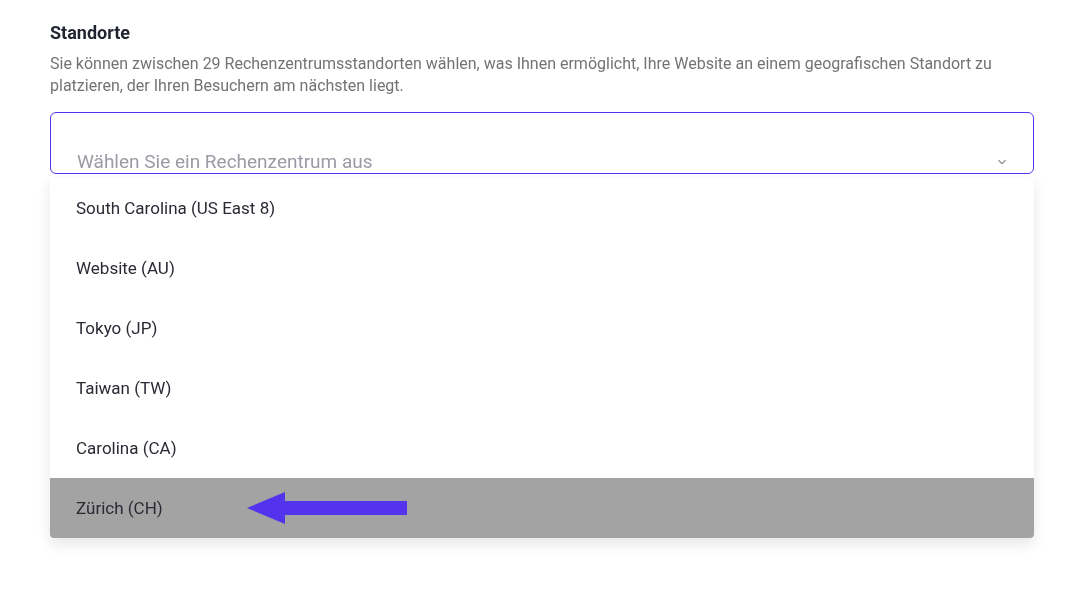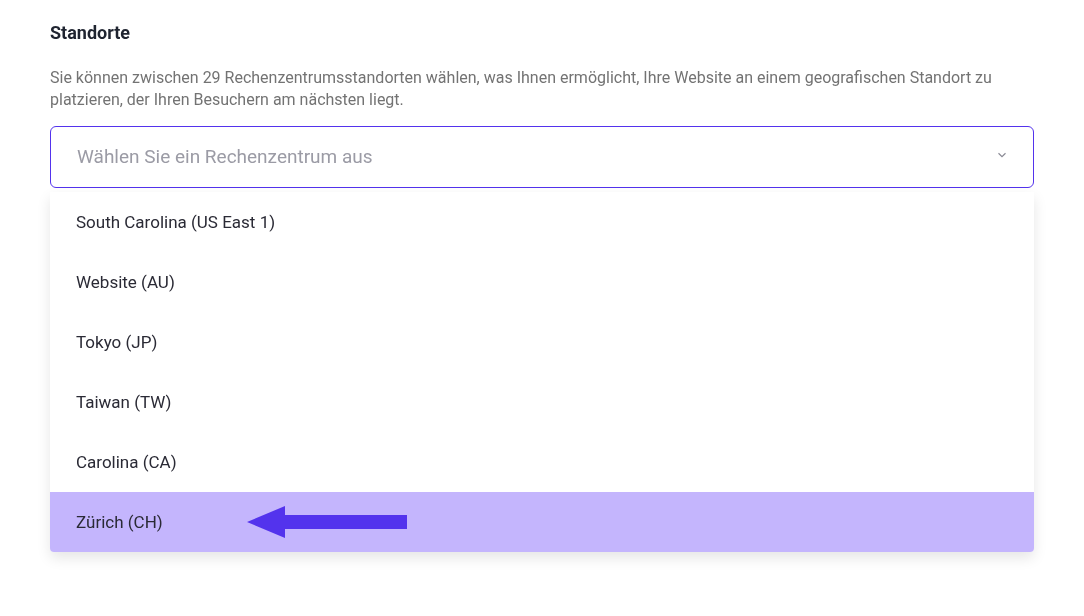--- a/index.html
+++ b/index.html
@@ -14,34 +14,34 @@
     height: 616px;
     position: relative;
   }
   .container {
     padding: 22px 50px 0 50px;
   }
   .heading {
     font-size: 18px;
     font-weight: 700;
     color: #1f2430;
-    margin-bottom: 24px;
+    margin-bottom: 10px;
   }
   .description {
     font-size: 16px;
     color: #737373;
     line-height: 1.4;
     margin-bottom: 14px;
   }
   .select-box {
     border: 1.5px solid #5333ed;
     border-radius: 6px;
     height: 62px;
     display: flex;
-    align-items: center;
+    align-items: flex-end;
     justify-content: space-between;
     padding: 0 24px 0 26px;
     cursor: pointer;
     background: #ffffff;
   }
   .select-placeholder {
     font-size: 19px;
     color: #9b9ba5;
   }
   .chevron {
@@ -57,21 +57,21 @@
     overflow: hidden;
   }
   .option {
     padding: 20px 26px 20px 26px;
     font-size: 17px;
     color: #2a2a35;
     cursor: pointer;
     position: relative;
   }
   .option.highlight {
-    background: #c4b5fd;
+    background: #a3a3a3;
   }
   .arrow-annotation {
     position: absolute;
     left: 197px;
     top: 50%;
     transform: translateY(-50%);
     pointer-events: none;
   }
 </style>
 </head>
@@ -85,21 +85,21 @@
     <span class="select-placeholder">Wählen Sie ein Rechenzentrum aus</span>
     <span>
       <svg class="chevron" viewBox="0 0 24 24" fill="none" stroke="#8a8a95" stroke-width="2">
         <polyline points="6 9 12 15 18 9"></polyline>
       </svg>
     </span>
   </div>
 
   <div class="dropdown" id="dropdown-list">
 
-  <div class="option"><span>South Carolina (US East 1)</span></div>
+  <div class="option"><span>South Carolina (US East 8)</span></div>
       <div class="option"><span>Website (AU)</span></div>
       <div class="option"><span>Tokyo (JP)</span></div>
       <div class="option"><span>Taiwan (TW)</span></div>
       <div class="option"><span>Carolina (CA)</span></div>
       <div class="option highlight"><span>Zürich (CH)</span><svg width="160" height="36" viewBox="0 0 160 36" class="arrow-annotation">
           <polygon points="0,18 38,2 38,11 160,11 160,25 38,25 38,34" fill="#5333ed"></polygon>
         </svg></div>
     </div>
 </div>
 

